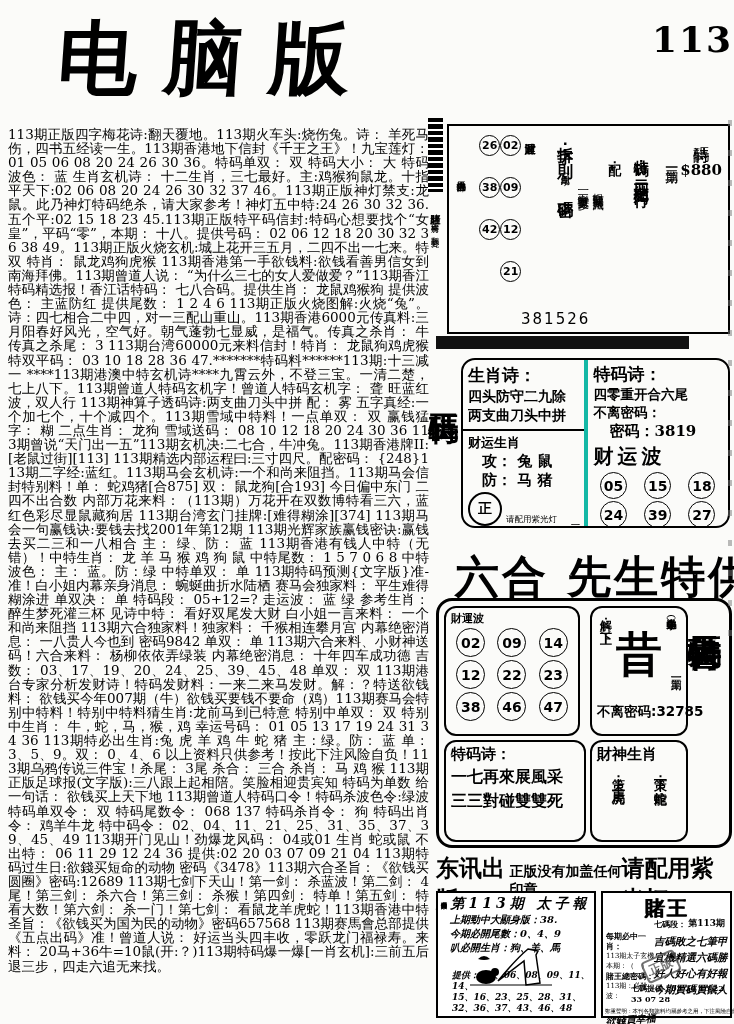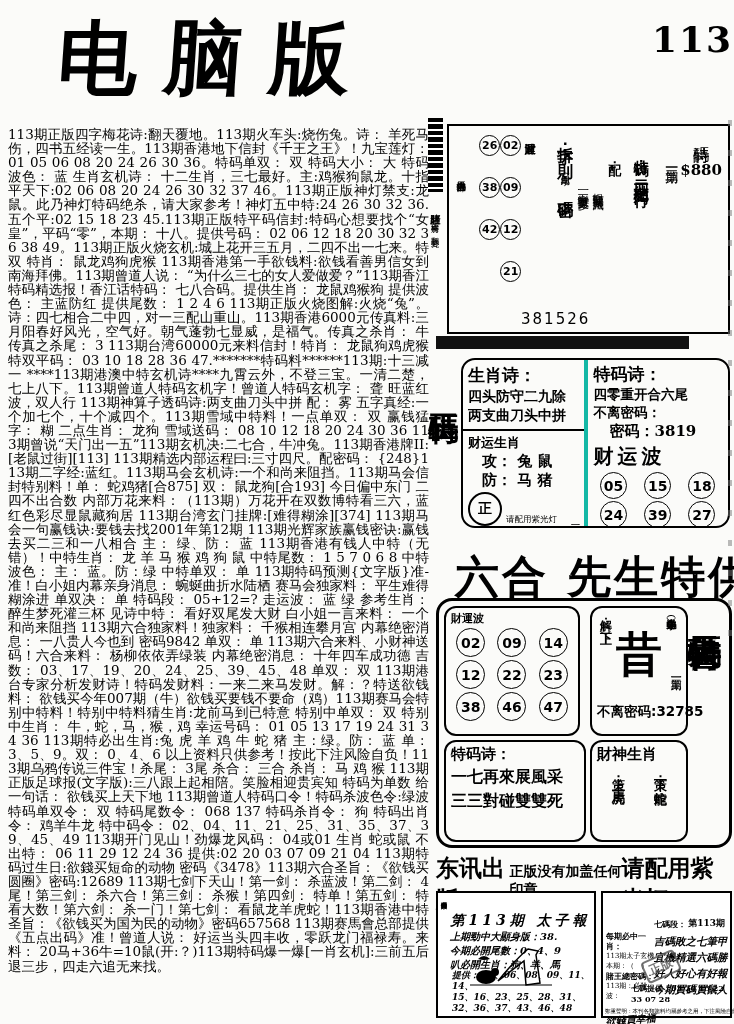--- a/index.html
+++ b/index.html
@@ -98,21 +98,21 @@
   .lh-strip{position:absolute;right:4px;top:8px;height:232px;display:flex;}
   .lh-book-period{font-size:11px;margin-right:2px;padding-top:62px;}
   .lh-book-title{font-size:34px;font-weight:bold;line-height:1.2;}
   
   .pub-row{left:436px;top:853px;width:296px;display:flex;align-items:baseline;justify-content:space-between;}
   .pub-name{font-size:23px;font-weight:bold;}
   .pub-mid{font-size:14px;font-weight:bold;}
   .pub-right{font-size:23px;font-weight:bold;}
   
   .ad{border:2.5px solid #000;box-sizing:border-box;background:#fff;}
-  .taizi{left:436px;top:891px;width:160px;height:127px;padding:19px 3px 2px 12px;position:absolute;}
+  .taizi{left:436px;top:891px;width:160px;height:127px;padding:2px 3px 2px 12px;position:absolute;}
   .tz-side{position:absolute;left:1px;top:4px;font-size:6.5px;letter-spacing:0;}
   .tz-title{font-size:14px;font-weight:bold;letter-spacing:4px;text-align:center;font-style:italic;}
   .tz-line{font-size:10px;font-weight:bold;font-style:italic;white-space:nowrap;}
   .tz-art{position:absolute;left:30px;top:52px;}
   .tz-provide{position:absolute;left:14px;bottom:2px;font-size:9px;font-weight:bold;font-style:italic;line-height:11px;}
   .duwang{left:601px;top:891px;width:131px;height:127px;padding:2px 3px;position:absolute;}
   .dw-title{text-align:center;font-size:20px;font-weight:bold;letter-spacing:2px;
     text-shadow:1px 0 #000;}
   .dw-top-right{position:absolute;right:5px;top:24px;font-size:9px;font-weight:bold;}
   .dw-qima{position:absolute;right:44px;top:26px;font-size:8px;font-weight:bold;}
@@ -275,20 +275,21 @@
   </svg>
   <div class="tz-provide">
     <span>提供：</span>
     <span>04、06、08、09、11、14、</span><br>
     <span>15、16、23、25、28、31、</span><br>
     <span>32、36、37、43、46、48</span>
   </div>
 </div>
 
 <div class="abs ad duwang">
+  <div class="dw-title">賭王</div>
   <div class="dw-top-right">第113期</div>
   <div class="dw-qima">七碼段：</div>
   <div class="dw-left">
     <div class="b">每期必中一肖：</div>
     <div>113期太子玄機本期：（　）</div>
     <div class="b">賭王總密碼：</div>
     <div>113期：必殺波：</div>
     <div class="dw-hand">欲錢買幸福的動物</div>
   </div>
   <div class="dw-poem">

